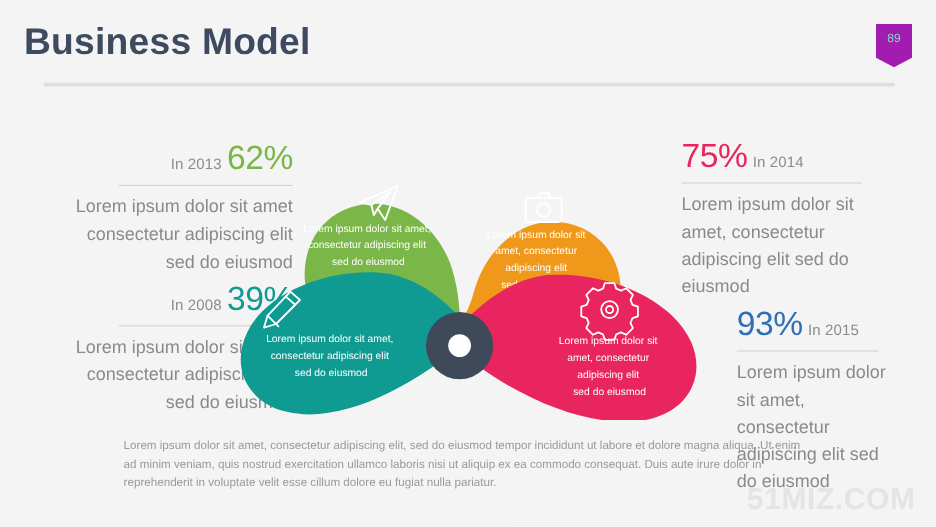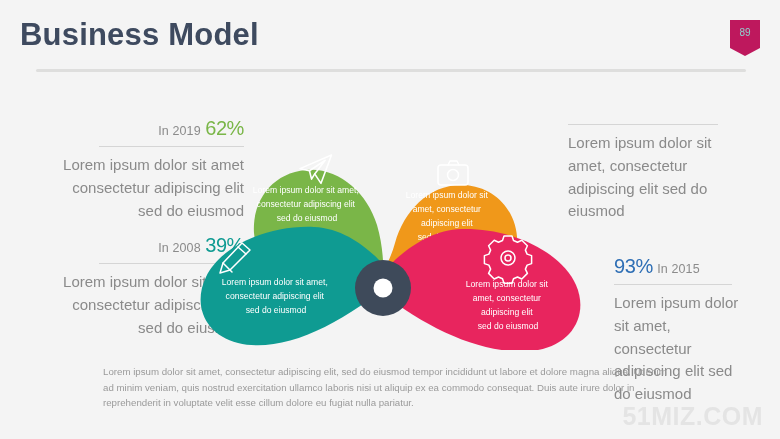--- a/index.html
+++ b/index.html
@@ -37,21 +37,21 @@
     height: 3px;
     background: #dededd;
     border-radius: 2px;
   }
   #page-badge {
     position: absolute;
     right: 20px;
     top: 20px;
     width: 30px;
     height: 36px;
-    background: #be185d;
+    background: #a21caf;
     clip-path: polygon(0 0, 100% 0, 100% 78%, 50% 100%, 0 78%);
     color: #8fd3cf;
     font-size: 10px;
     text-align: center;
     line-height: 26px;
   }
 
   
   .stat {
     position: absolute;
@@ -60,21 +60,21 @@
   .stat .head {
     white-space: nowrap;
     line-height: 1;
   }
   .stat .year {
     font-size: 12.5px;
     color: #8b8b8b;
     letter-spacing: .1px;
   }
   .stat .pct {
-    font-size: 20px;
+    font-size: 28px;
     letter-spacing: -.4px;
   }
   .stat .rule {
     height: 1px;
     background: #d5d5d5;
     margin: 8px 0 7px 0;
     width: 145px;
   }
   .stat .body {
     font-size: 15px;
@@ -149,37 +149,41 @@
 <body>
 
 <div id="slide">
 
   <div id="page-title">Business Model</div>
   <div id="header-rule"></div>
   <div id="page-badge">89</div>
 
   <div class="stat right-align" id="stat-2013">
     <div class="head">
-      <span class="year">In 2019</span>
+      <span class="year">In 2013</span>
       <span class="pct">62%</span>
     </div>
     <div class="rule"></div>
     <div class="body">Lorem ipsum dolor sit amet consectetur adipiscing elit  sed do eiusmod</div>
   </div>
 
   <div class="stat right-align" id="stat-2012">
     <div class="head">
       <span class="year">In 2008</span>
       <span class="pct">39%</span>
     </div>
     <div class="rule"></div>
     <div class="body">Lorem ipsum dolor sit amet consectetur adipiscing elit  sed do eiusmod</div>
   </div>
 
   <div class="stat left-align" id="stat-2014">
+    <div class="head">
+      <span class="pct">75%</span>
+      <span class="year">In 2014</span>
+    </div>
     <div class="rule"></div>
     <div class="body">Lorem ipsum dolor sit amet, consectetur adipiscing elit  sed do eiusmod</div>
   </div>
 
   <div class="stat left-align" id="stat-2015">
     <div class="head">
       <span class="pct">93%</span>
       <span class="year">In 2015</span>
     </div>
     <div class="rule"></div>

